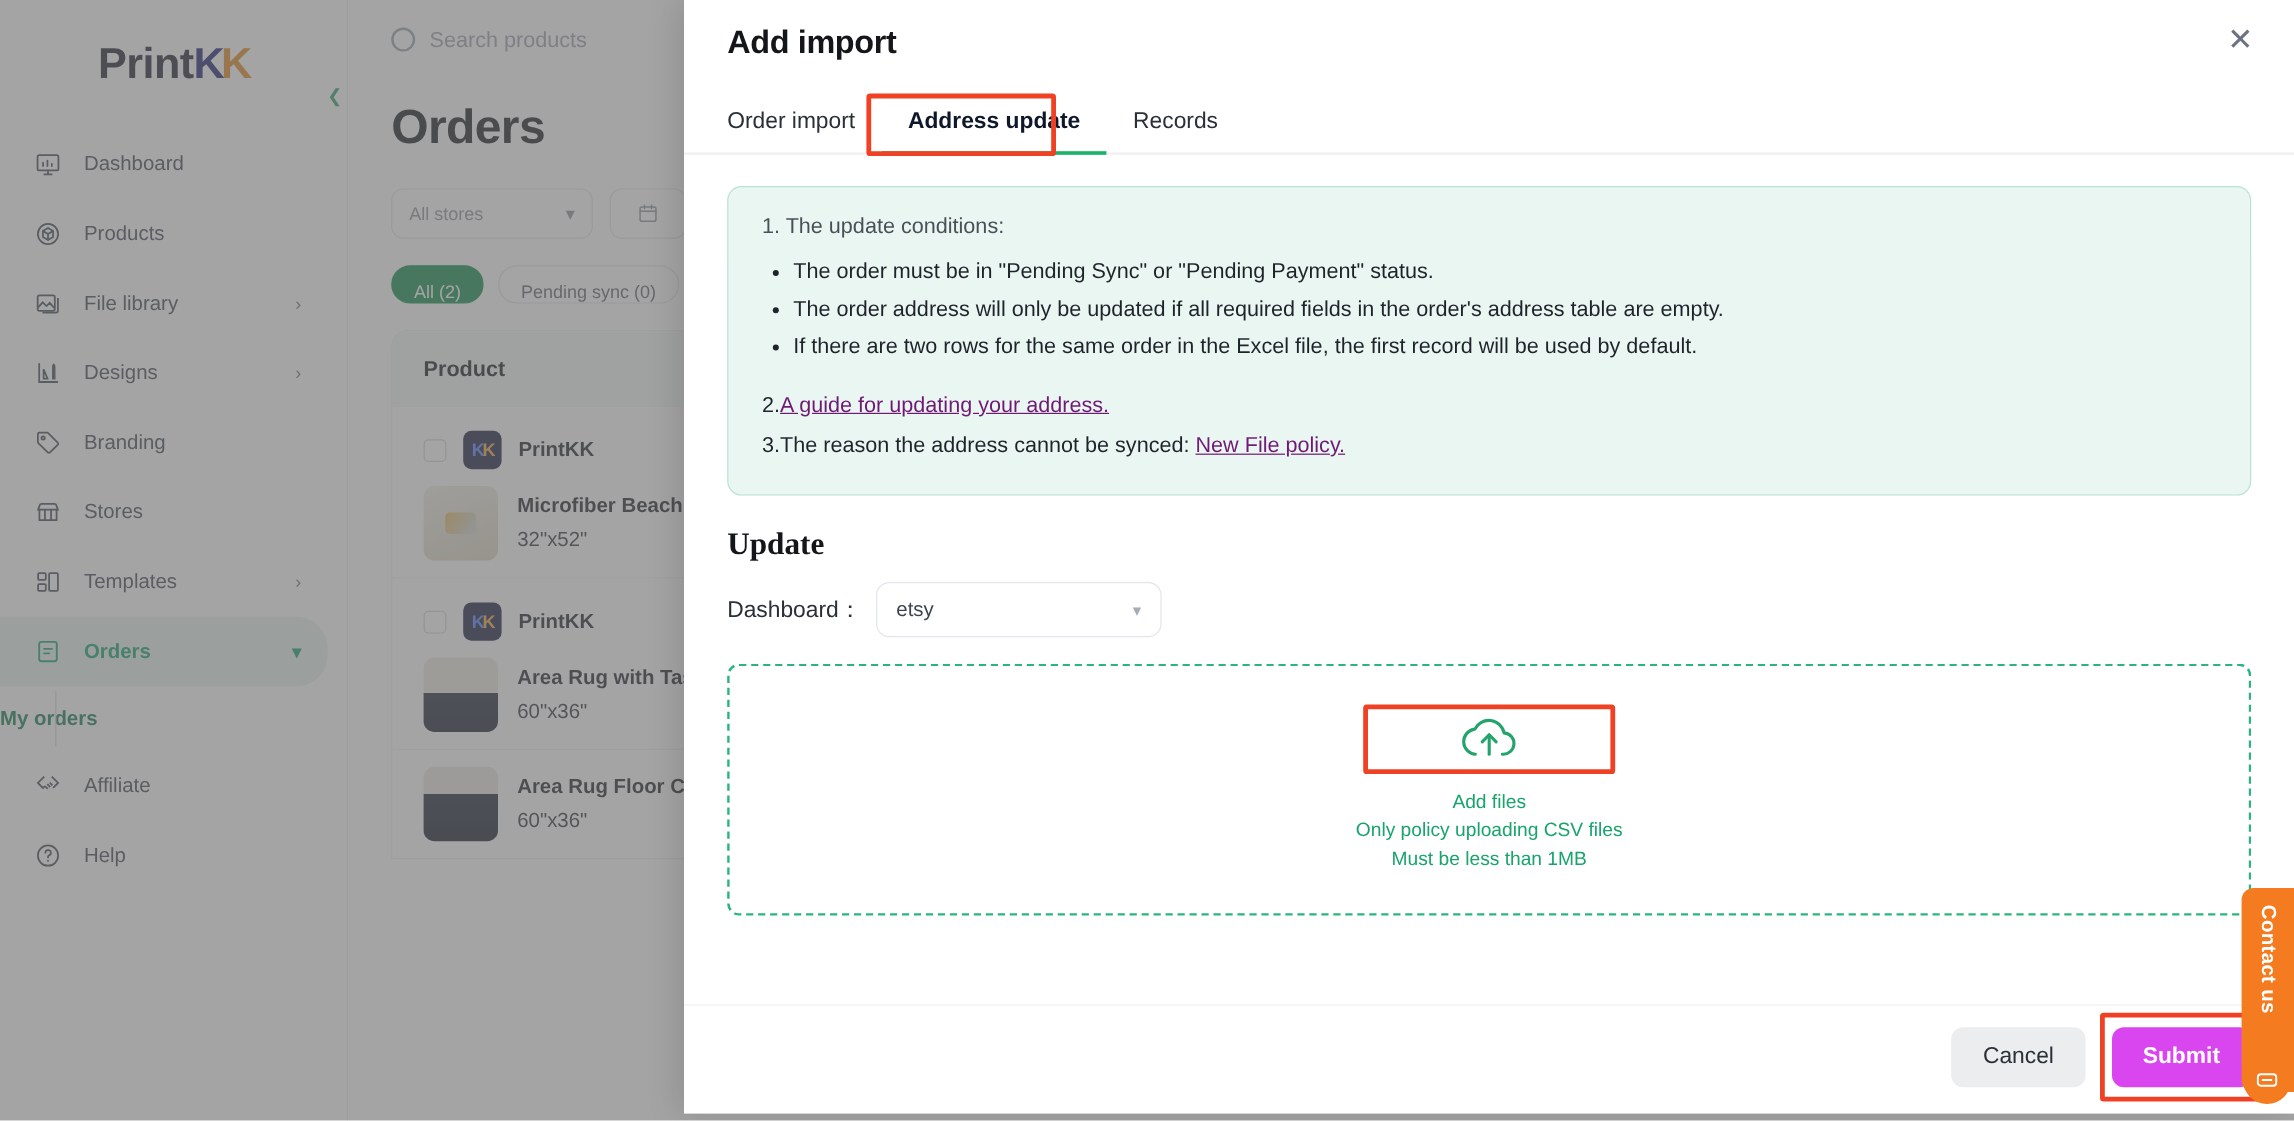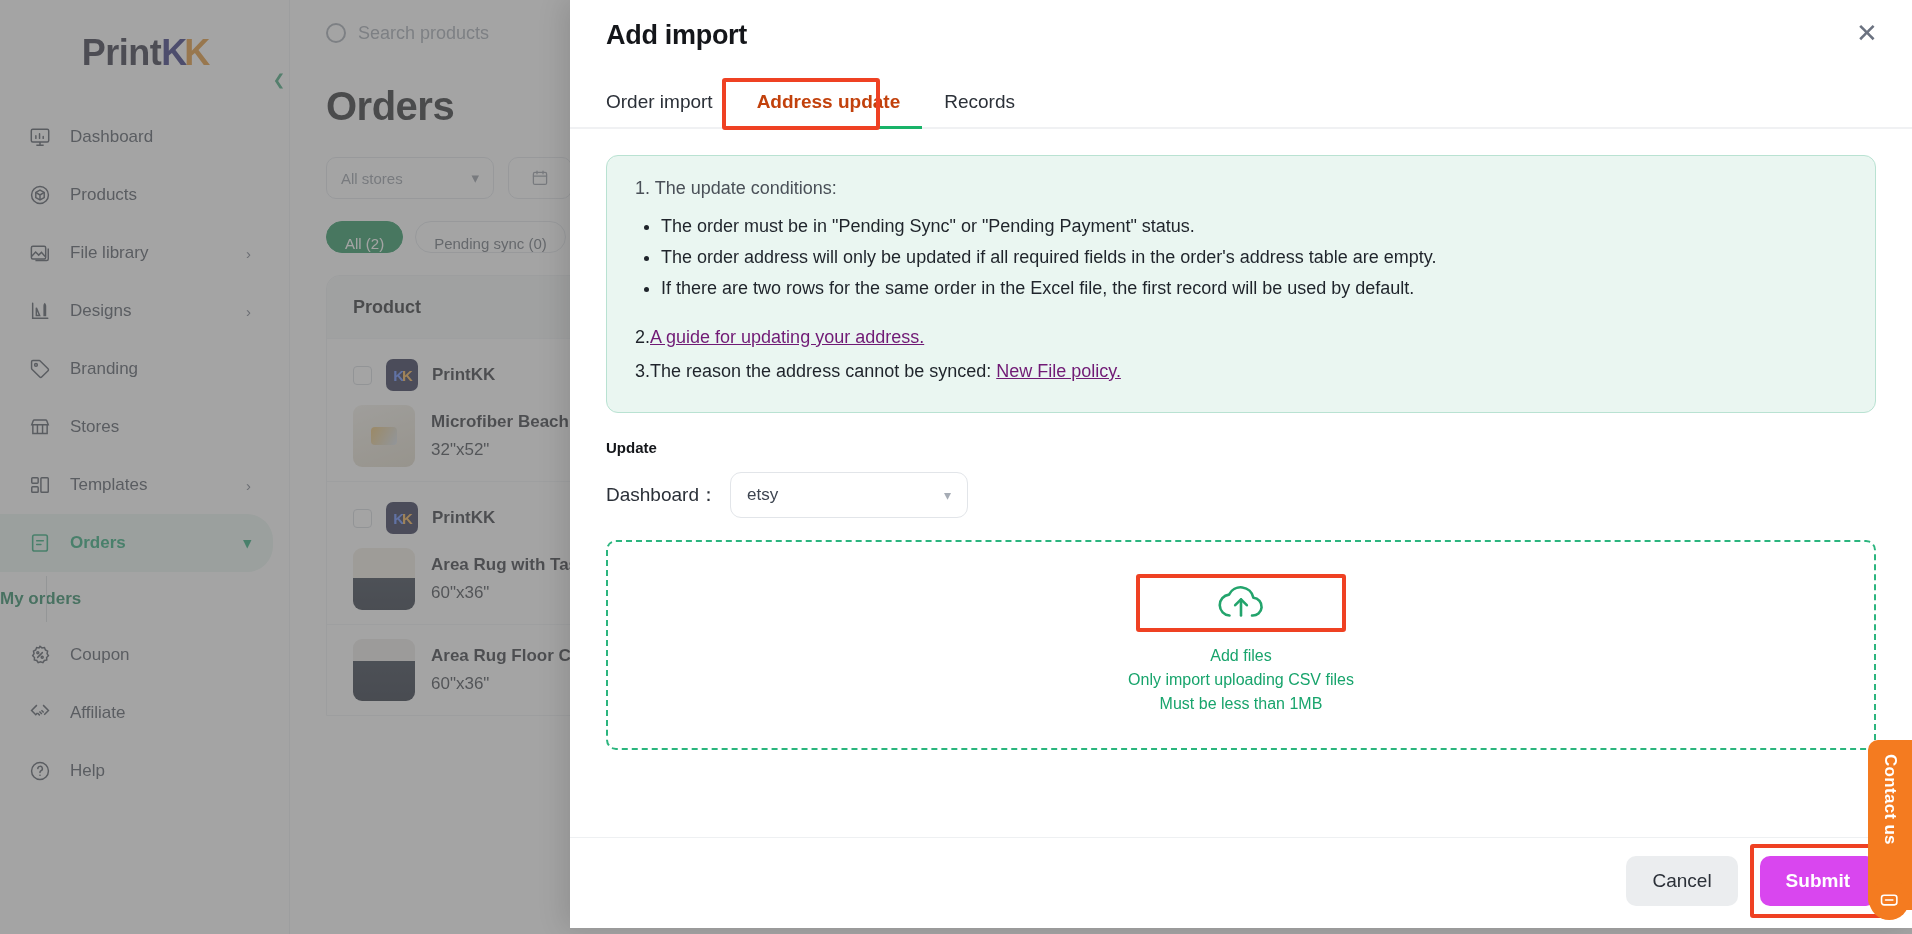--- a/index.html
+++ b/index.html
@@ -293,21 +293,21 @@
   }
   .tab {
     font-size: 19px;
     color: #2b3038;
     padding: 10px 22px 14px 22px;
     white-space: nowrap;
     position: relative;
   }
   .tab:first-child { padding-left: 0; }
   .tab.active {
-    color: #c2410c;
+    color: #0f172a;
     font-weight: 700;
   }
   .tab.active::after {
     content: "";
     position: absolute;
     left: 0; right: 0; bottom: -2px;
     height: 3px;
     background: #18b368;
   }
   .hl-red {
@@ -355,24 +355,25 @@
     font-size: 18px;
     color: #1f242b;
     line-height: 1.9;
   }
   .glink {
     color: #701a75;
     text-decoration: underline;
   }
 
   .sec-title {
-    font-size: 15px;
+    font-size: 26px;
     font-weight: 800;
     color: #14161a;
     margin: 26px 0 16px 0;
+    font-family: Liberation Serif, serif;
   }
 
   .platform-row { display: flex; align-items: center; gap: 12px; }
   .platform-label { font-size: 19px; color: #2b3038; }
   .platform-select {
     width: 238px; height: 46px;
     border: 1px solid #e2e5e9;
     border-radius: 11px;
     display: flex; align-items: center; justify-content: space-between;
     padding: 0 16px;
@@ -572,31 +573,20 @@
           </svg>
         </span>
         <span class="lbl">Orders</span>
         <span class="chev">▾</span>
       </div>
 
       <div class="nav-sub">
         <span>My orders</span>
       </div>
 
-      <div class="nav-item">
-        <span class="ico">
-          <svg width="22" height="22" viewBox="0 0 24 24" fill="none" stroke="#3d4450" stroke-width="1.6">
-            <path d="M12 2.6l2.2 1.7 2.7-.4 1 2.6 2.4 1.3-.6 2.7 1.5 2.3-2 1.9.2 2.7-2.7.6-1.5 2.3-2.6-1-2.6 1-1.5-2.3-2.7-.6.2-2.7-2-1.9 1.5-2.3-.6-2.7 2.4-1.3 1-2.6 2.7.4z"></path>
-            <path d="M9.4 14.6l5.2-5.2" stroke-linecap="round"></path>
-            <circle cx="9.6" cy="9.6" r="1.1"></circle>
-            <circle cx="14.4" cy="14.4" r="1.1"></circle>
-          </svg>
-        </span>
-        <span class="lbl">Coupon</span>
-      </div>
 
       <div class="nav-item">
         <span class="ico">
           <svg width="22" height="22" viewBox="0 0 24 24" fill="none" stroke="#3d4450" stroke-width="1.6">
             <path d="M8.6 3.4L2.8 9.2l4.6 4.6 1.8-1.8"></path>
             <path d="M15.4 3.4l5.8 5.8-4.6 4.6"></path>
             <path d="M9.2 12l2.6 2.6M11.4 10.4L14 13M13.6 9l2.4 2.4"></path>
           </svg>
         </span>
         <span class="lbl">Affiliate</span>
@@ -750,21 +740,21 @@
         <div class="dz-iconwrap">
           <svg width="54" height="42" viewBox="0 0 54 42" fill="none" stroke="#23a46c" stroke-width="2.6" stroke-linecap="round" stroke-linejoin="round">
             <path d="M15.5 33.5A10.5 10.5 0 0 1 15 12.6a13 13 0 0 1 24.4 3.1 8.9 8.9 0 0 1-1.4 17.8"></path>
             <path d="M27 33.5V17.5"></path>
             <path d="M21.2 23.2L27 17.3l5.8 5.9"></path>
           </svg>
           <div class="hl-red hl-upload"></div>
         </div>
         <div class="dz-text">
           <div>Add files</div>
-          <div>Only import uploading CSV files</div>
+          <div>Only policy uploading CSV files</div>
           <div>Must be less than 1MB</div>
         </div>
       </div>
     </div>
 
     <div class="modal-foot">
       <div class="btn btn-cancel">
         <span>Cancel</span>
       </div>
       <div class="btn-wrap">

